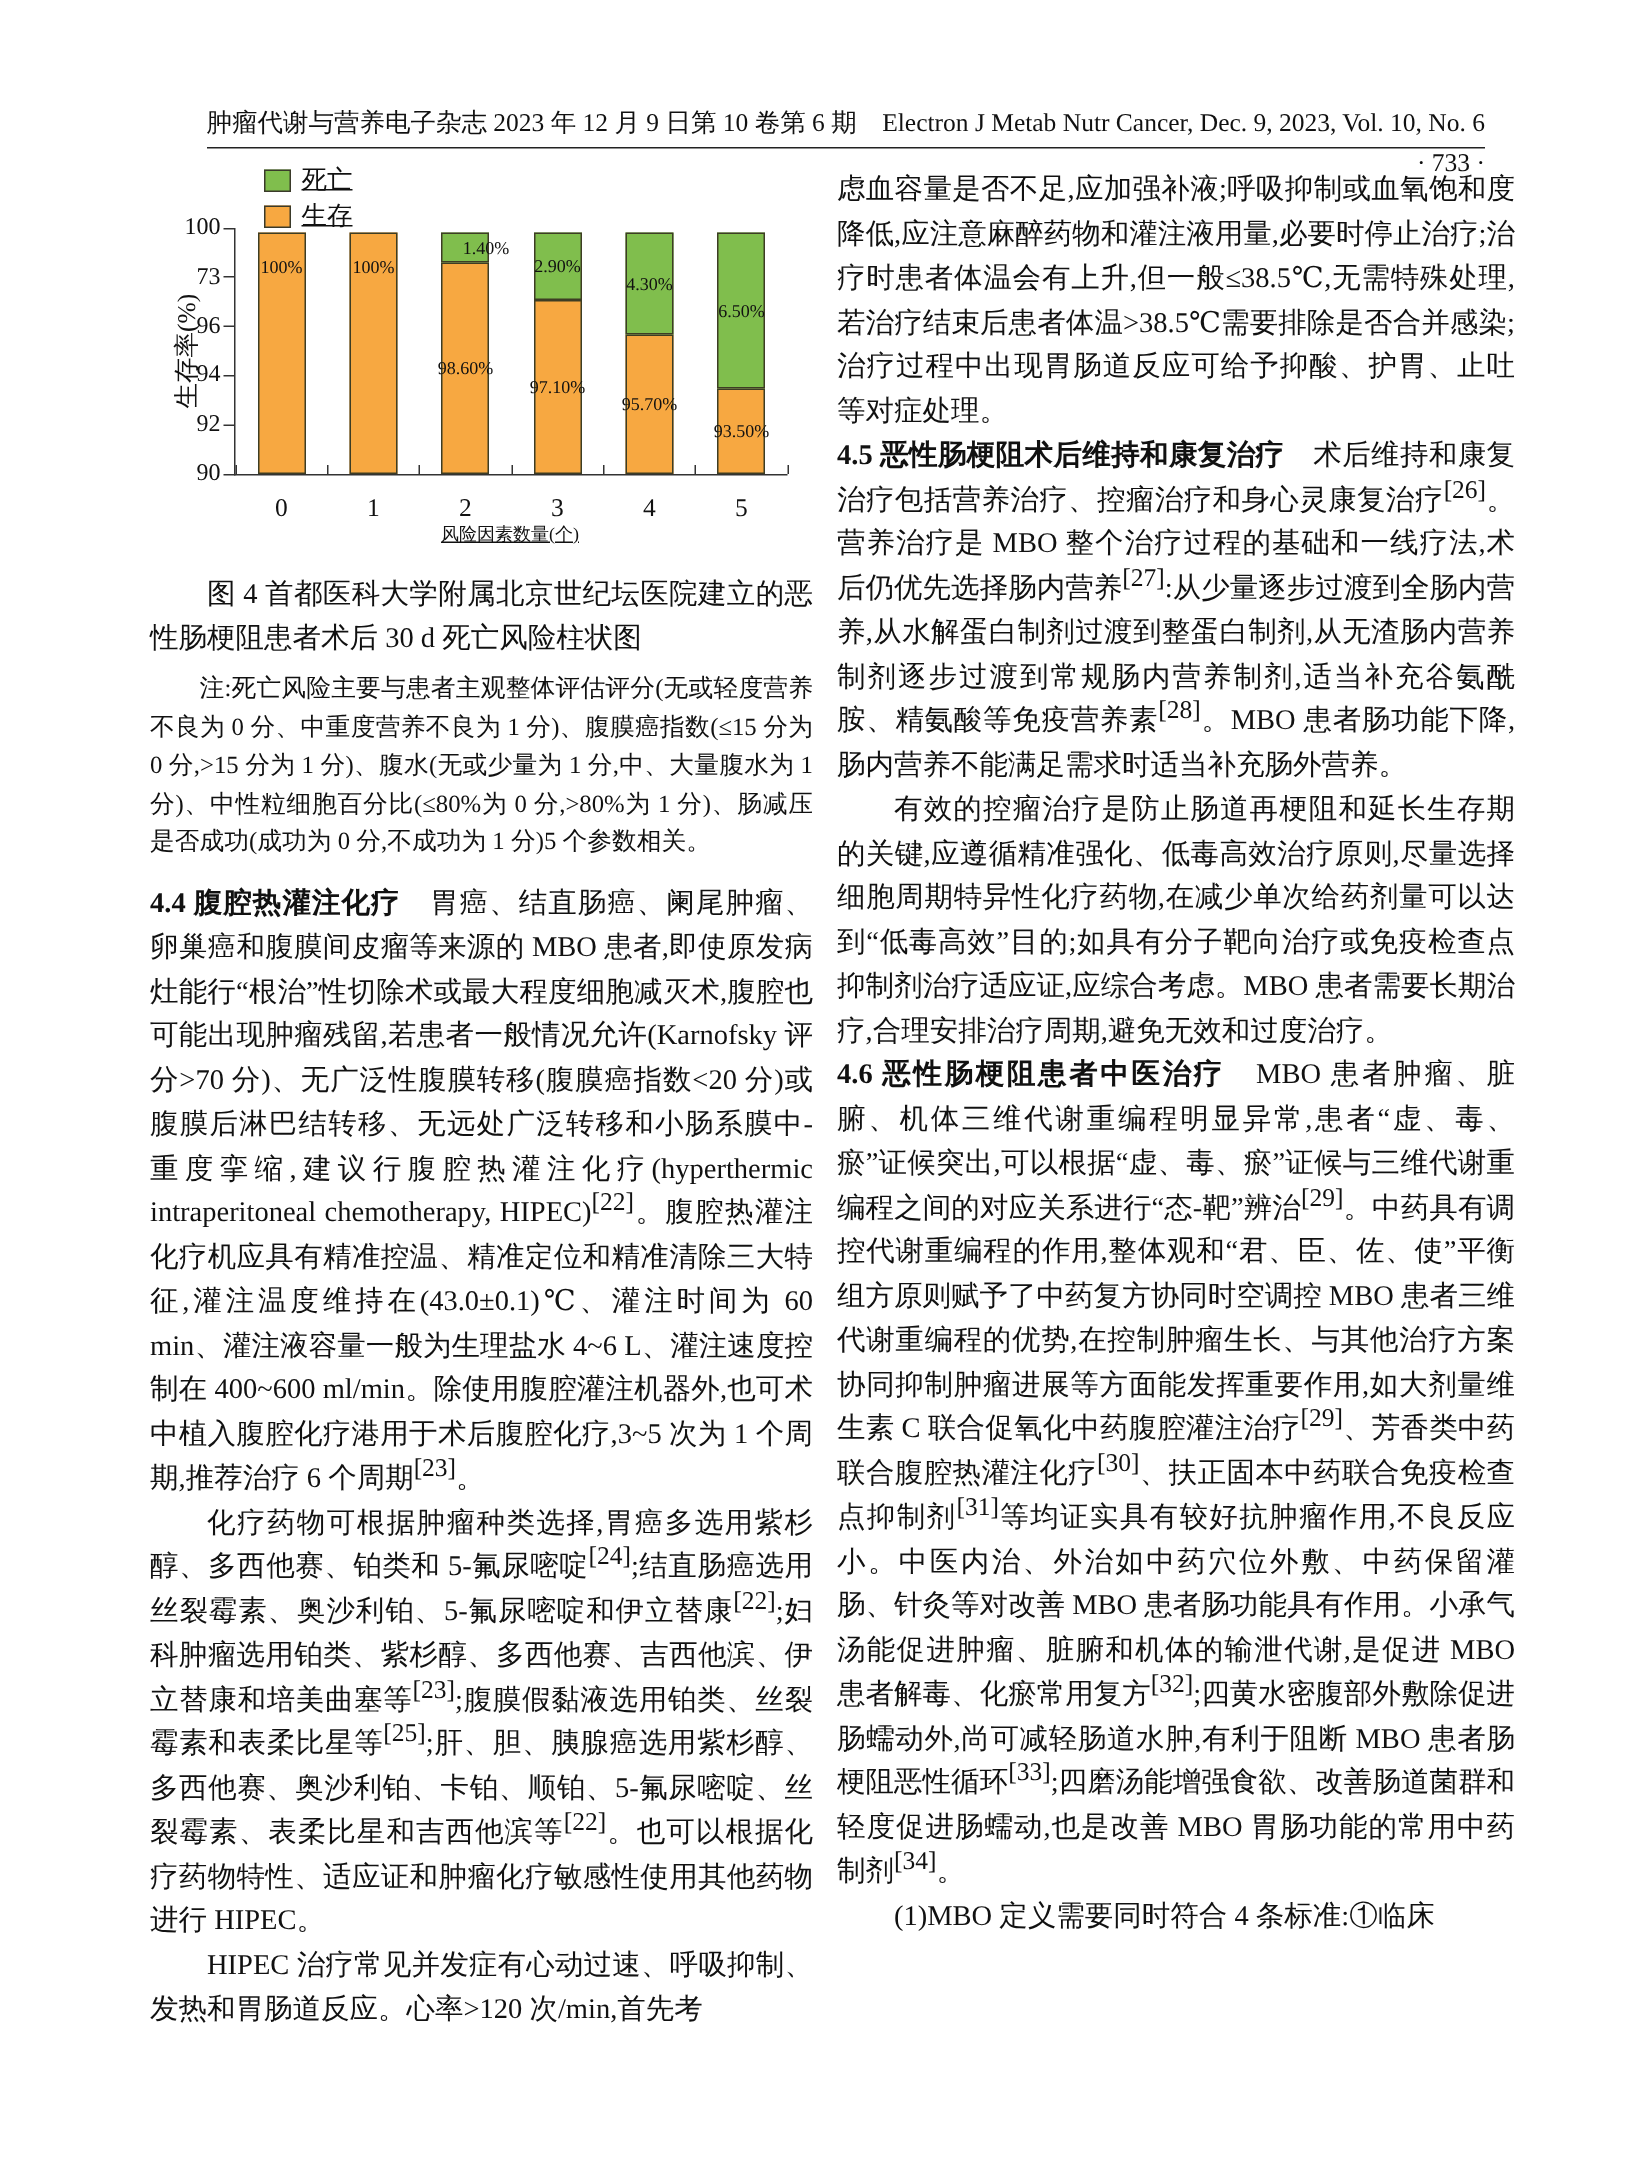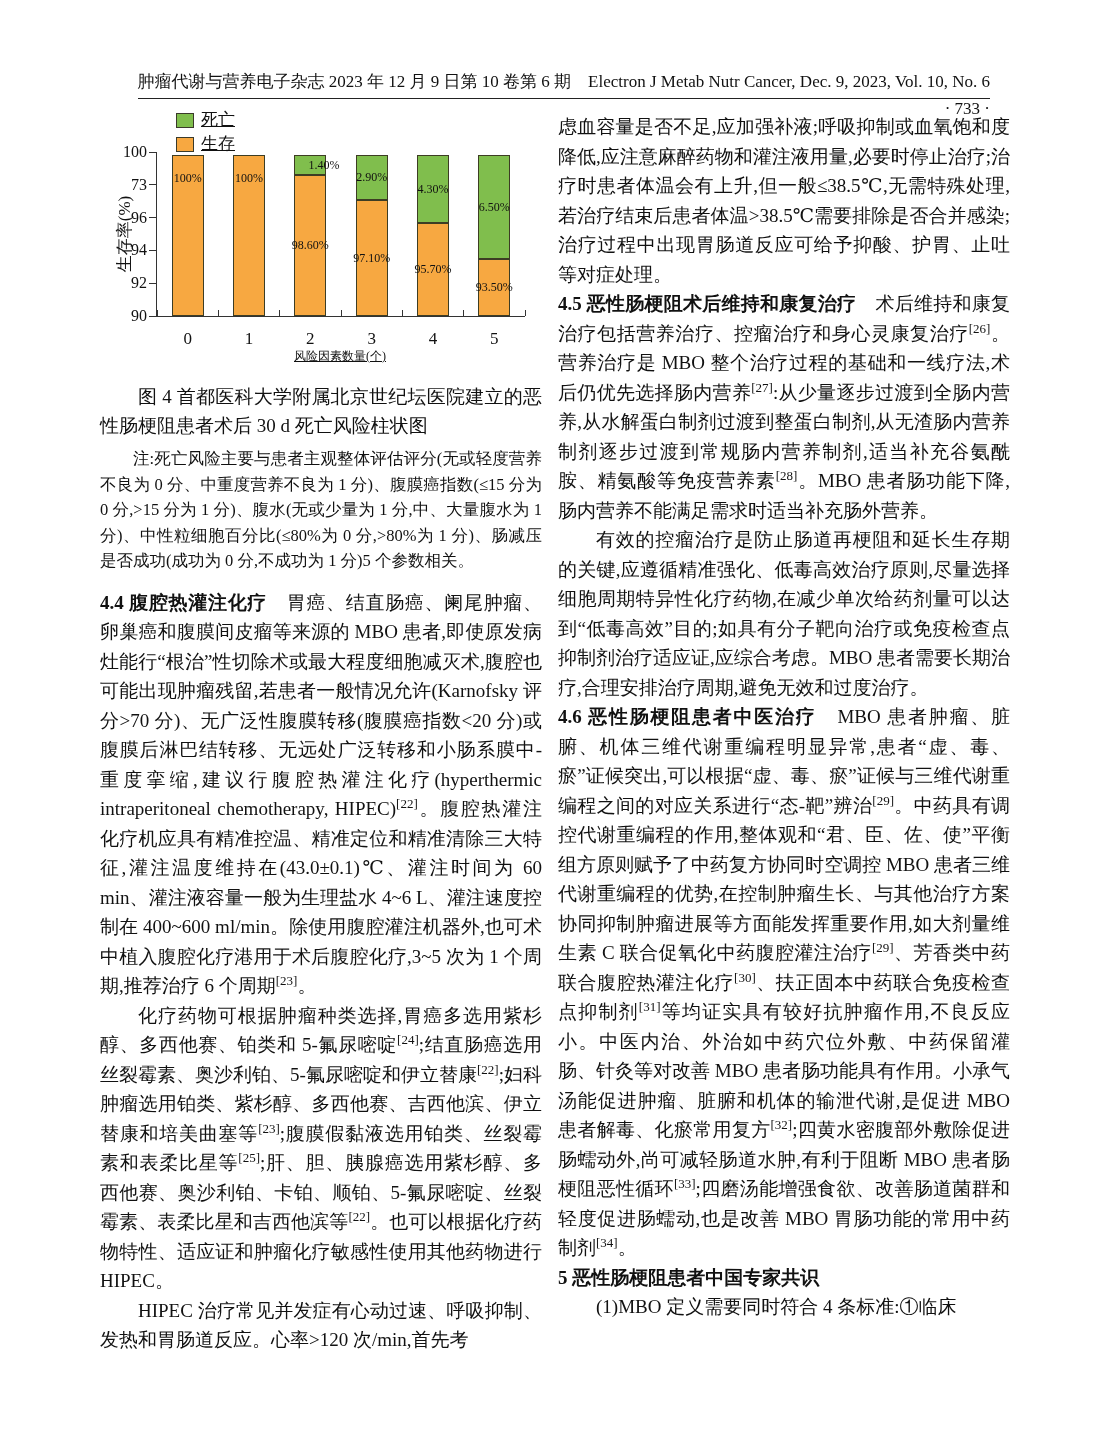--- a/index.html
+++ b/index.html
@@ -12,21 +12,21 @@
   .header .jtitle{border-bottom:1.5px solid #222;padding-bottom:5px;white-space:nowrap;}
   .header .pageno{margin-left:auto;white-space:nowrap;padding-bottom:5px;}
   
   .col{position:absolute;top:108px;font-size:19px;line-height:29.5px;text-align:justify;}
   .col-left{left:100px;width:442px;}
   .col-right{left:558px;top:112px;width:452px;}
   p{margin:0;}
   .body-para{text-align:justify;}
   .body-para.indent{text-indent:2em;}
   .run-in{font-weight:bold;}
-  sup{font-size:13px;line-height:0;vertical-align:super;}
+  sup{font-size:17px;line-height:0;vertical-align:super;}
   .sec-heading{font-weight:bold;}
   .caption{margin-top:12px;text-indent:2em;line-height:29px;}
   .note{margin-top:6px;margin-bottom:14px;font-size:16.5px;line-height:25.5px;text-indent:2em;}
   
   .chart{position:relative;width:442px;height:262px;}
   .legend{position:absolute;left:76px;top:0;text-decoration:underline;}
   .legend-item{display:flex;align-items:center;height:24px;}
   .legend-swatch{display:inline-block;width:16px;height:13px;border:1px solid #3a3a2a;margin-right:7px;}
   .legend-label{font-size:17px;}
   .plot{position:absolute;left:56px;top:44px;width:368px;height:164px;border-left:1.5px solid #333;border-bottom:1.5px solid #333;}
@@ -117,16 +117,15 @@
       <p class="body-para indent"><span>HIPEC 治疗常见并发症有心动过速、呼吸抑制、发热和胃肠道反应。心率&gt;120 次/min,首先考</span></p>
     </div>
 </div>
 
 <div class="col col-right">
   <div id="right-blocks">
       <p class="body-para"><span>虑血容量是否不足,应加强补液;呼吸抑制或血氧饱和度降低,应注意麻醉药物和灌注液用量,必要时停止治疗;治疗时患者体温会有上升,但一般≤38.5℃,无需特殊处理,若治疗结束后患者体温&gt;38.5℃需要排除是否合并感染;治疗过程中出现胃肠道反应可给予抑酸、护胃、止吐等对症处理。</span></p>
       <p class="body-para"><span class="run-in">4.5 恶性肠梗阻术后维持和康复治疗</span><span>　术后维持和康复治疗包括营养治疗、控瘤治疗和身心灵康复治疗</span><sup>[26]</sup><span>。营养治疗是 MBO 整个治疗过程的基础和一线疗法,术后仍优先选择肠内营养</span><sup>[27]</sup><span>:从少量逐步过渡到全肠内营养,从水解蛋白制剂过渡到整蛋白制剂,从无渣肠内营养制剂逐步过渡到常规肠内营养制剂,适当补充谷氨酰胺、精氨酸等免疫营养素</span><sup>[28]</sup><span>。MBO 患者肠功能下降,肠内营养不能满足需求时适当补充肠外营养。</span></p>
       <p class="body-para indent"><span>有效的控瘤治疗是防止肠道再梗阻和延长生存期的关键,应遵循精准强化、低毒高效治疗原则,尽量选择细胞周期特异性化疗药物,在减少单次给药剂量可以达到“低毒高效”目的;如具有分子靶向治疗或免疫检查点抑制剂治疗适应证,应综合考虑。MBO 患者需要长期治疗,合理安排治疗周期,避免无效和过度治疗。</span></p>
       <p class="body-para"><span class="run-in">4.6 恶性肠梗阻患者中医治疗</span><span>　MBO 患者肿瘤、脏腑、机体三维代谢重编程明显异常,患者“虚、毒、瘀”证候突出,可以根据“虚、毒、瘀”证候与三维代谢重编程之间的对应关系进行“态-靶”辨治</span><sup>[29]</sup><span>。中药具有调控代谢重编程的作用,整体观和“君、臣、佐、使”平衡组方原则赋予了中药复方协同时空调控 MBO 患者三维代谢重编程的优势,在控制肿瘤生长、与其他治疗方案协同抑制肿瘤进展等方面能发挥重要作用,如大剂量维生素 C 联合促氧化中药腹腔灌注治疗</span><sup>[29]</sup><span>、芳香类中药联合腹腔热灌注化疗</span><sup>[30]</sup><span>、扶正固本中药联合免疫检查点抑制剂</span><sup>[31]</sup><span>等均证实具有较好抗肿瘤作用,不良反应小。中医内治、外治如中药穴位外敷、中药保留灌肠、针灸等对改善 MBO 患者肠功能具有作用。小承气汤能促进肿瘤、脏腑和机体的输泄代谢,是促进 MBO 患者解毒、化瘀常用复方</span><sup>[32]</sup><span>;四黄水密腹部外敷除促进肠蠕动外,尚可减轻肠道水肿,有利于阻断 MBO 患者肠梗阻恶性循环</span><sup>[33]</sup><span>;四磨汤能增强食欲、改善肠道菌群和轻度促进肠蠕动,也是改善 MBO 胃肠功能的常用中药制剂</span><sup>[34]</sup><span>。</span></p>
-      <p class="sec-heading">5 恶性肠梗阻患者中国专家共识</p>
       <p class="body-para indent"><span>(1)MBO 定义需要同时符合 4 条标准:①临床</span></p>
     </div>
 </div>
 
 </body></html>

